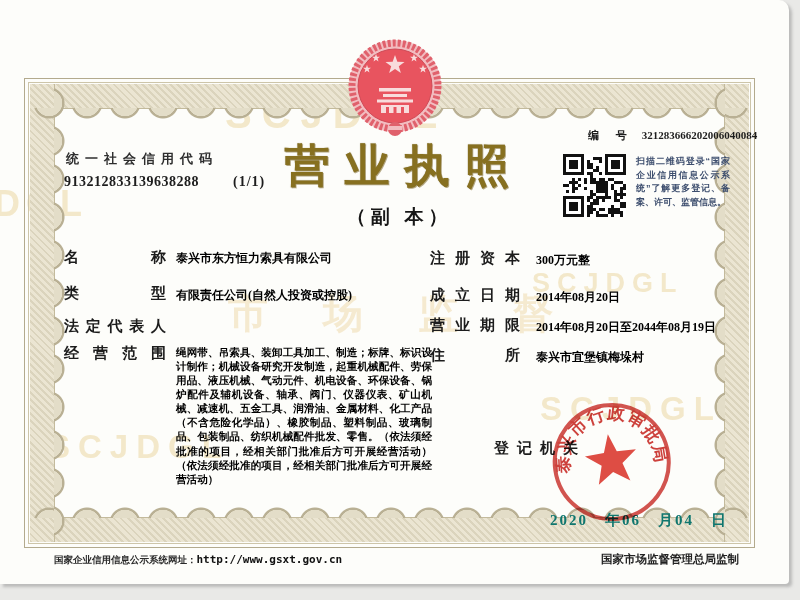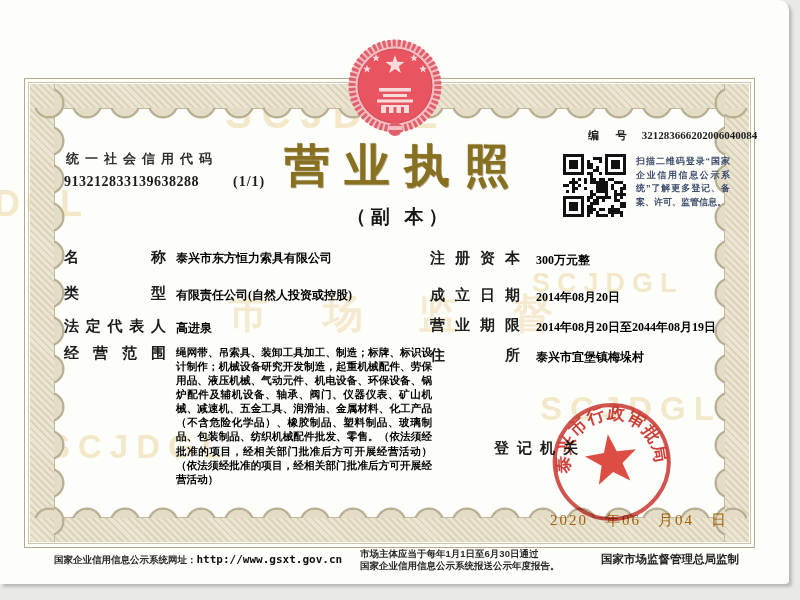--- a/index.html
+++ b/index.html
@@ -43,21 +43,21 @@
               font-weight:700;text-align:justify;font-family:"Liberation Sans","DejaVu Sans",sans-serif;}
   .row{position:absolute;display:flex;}
   .flabel{font-size:15px;font-weight:700;color:#1c1c1c;text-align:justify;text-align-last:justify;}
   .flabel-l{width:102px;}
   .flabel-r{width:90px;}
   .fvalue{font-size:12px;font-weight:700;color:#000000;padding-top:3px;}
   .fvalue-l{margin-left:10px;width:256px;}
   .fvalue-r{margin-left:16px;width:236px;}
   .scope{line-height:1.33;text-align:justify;font-size:10.6px;padding-top:2px;}
   .registrar{left:494px;top:439px;font-size:15px;font-weight:700;letter-spacing:8px;color:#1c1c1c;}
-  .issue-date{left:550px;top:511px;font-size:15px;font-weight:400;color:#a16207;letter-spacing:2px;}
+  .issue-date{left:550px;top:511px;font-size:15px;font-weight:700;color:#0f766e;letter-spacing:2px;}
   .stamp{left:546px;top:398px;width:132px;height:132px;mix-blend-mode:multiply;opacity:.92;}
   .footer{font-family:"Liberation Sans","DejaVu Sans",sans-serif;color:#2a2a2a;}
   .f-web{left:54px;top:553px;font-size:9.5px;font-weight:700;}
   .f-url{font-family:"DejaVu Sans Mono","Liberation Mono",monospace;font-size:11px;font-weight:700;color:#111;}
   .f-notice{left:360px;top:548px;font-size:9.5px;font-weight:700;line-height:1.25;}
   .f-producer{left:601px;top:552px;font-size:11.5px;font-weight:700;color:#222;}
 </style>
 </head>
 <body>
 
@@ -256,21 +256,20 @@
     <div class="row" style="left:64px;top:247px;align-items:flex-end;">
       <div class="flabel flabel-l">名称</div>
       <div class="fvalue fvalue-l">泰兴市东方恒力索具有限公司</div>
     </div>
     <div class="row" style="left:64px;top:284px;">
       <div class="flabel flabel-l">类型</div>
       <div class="fvalue fvalue-l">有限责任公司(自然人投资或控股)</div>
     </div>
     <div class="row" style="left:64px;top:317px;">
       <div class="flabel flabel-l">法定代表人</div>
-      <div class="fvalue fvalue-l">高进泉</div>
     </div>
     <div class="row" style="left:64px;top:344px;">
       <div class="flabel flabel-l">经营范围</div>
       <div class="fvalue fvalue-l scope">绳网带、吊索具、装卸工具加工、制造；标牌、标识设计制作；机械设备研究开发制造，起重机械配件、劳保用品、液压机械、气动元件、机电设备、环保设备、锅炉配件及辅机设备、轴承、阀门、仪器仪表、矿山机械、减速机、五金工具、润滑油、金属材料、化工产品（不含危险化学品）、橡胶制品、塑料制品、玻璃制品、包装制品、纺织机械配件批发、零售。（依法须经批准的项目，经相关部门批准后方可开展经营活动）（依法须经批准的项目，经相关部门批准后方可开展经营活动）</div>
     </div>
 
     <div class="row" style="left:430px;top:249px;">
       <div class="flabel flabel-r">注册资本</div>
       <div class="fvalue fvalue-r">300万元整</div>
     </div>
@@ -299,19 +298,15 @@
         </defs>
         <text font-size="17.5" fill="#cb312c" font-weight="bold" letter-spacing="1" font-family="'Liberation Serif','DejaVu Serif',serif">
           <textPath href="#arc" startOffset="23%">泰兴市行政审批局</textPath>
         </text>
       </g>
     </svg>
 
     <div class="abs footer f-web">
       <span>国家企业信用信息公示系统网址：</span><span class="f-url">http://www.gsxt.gov.cn</span>
     </div>
-    <div class="abs footer f-notice">
-      <div>市场主体应当于每年1月1日至6月30日通过</div>
-      <div>国家企业信用信息公示系统报送公示年度报告。</div>
-    </div>
     <div class="abs footer f-producer">国家市场监督管理总局监制</div>
   </div>
 </div>
 
 </body></html>

